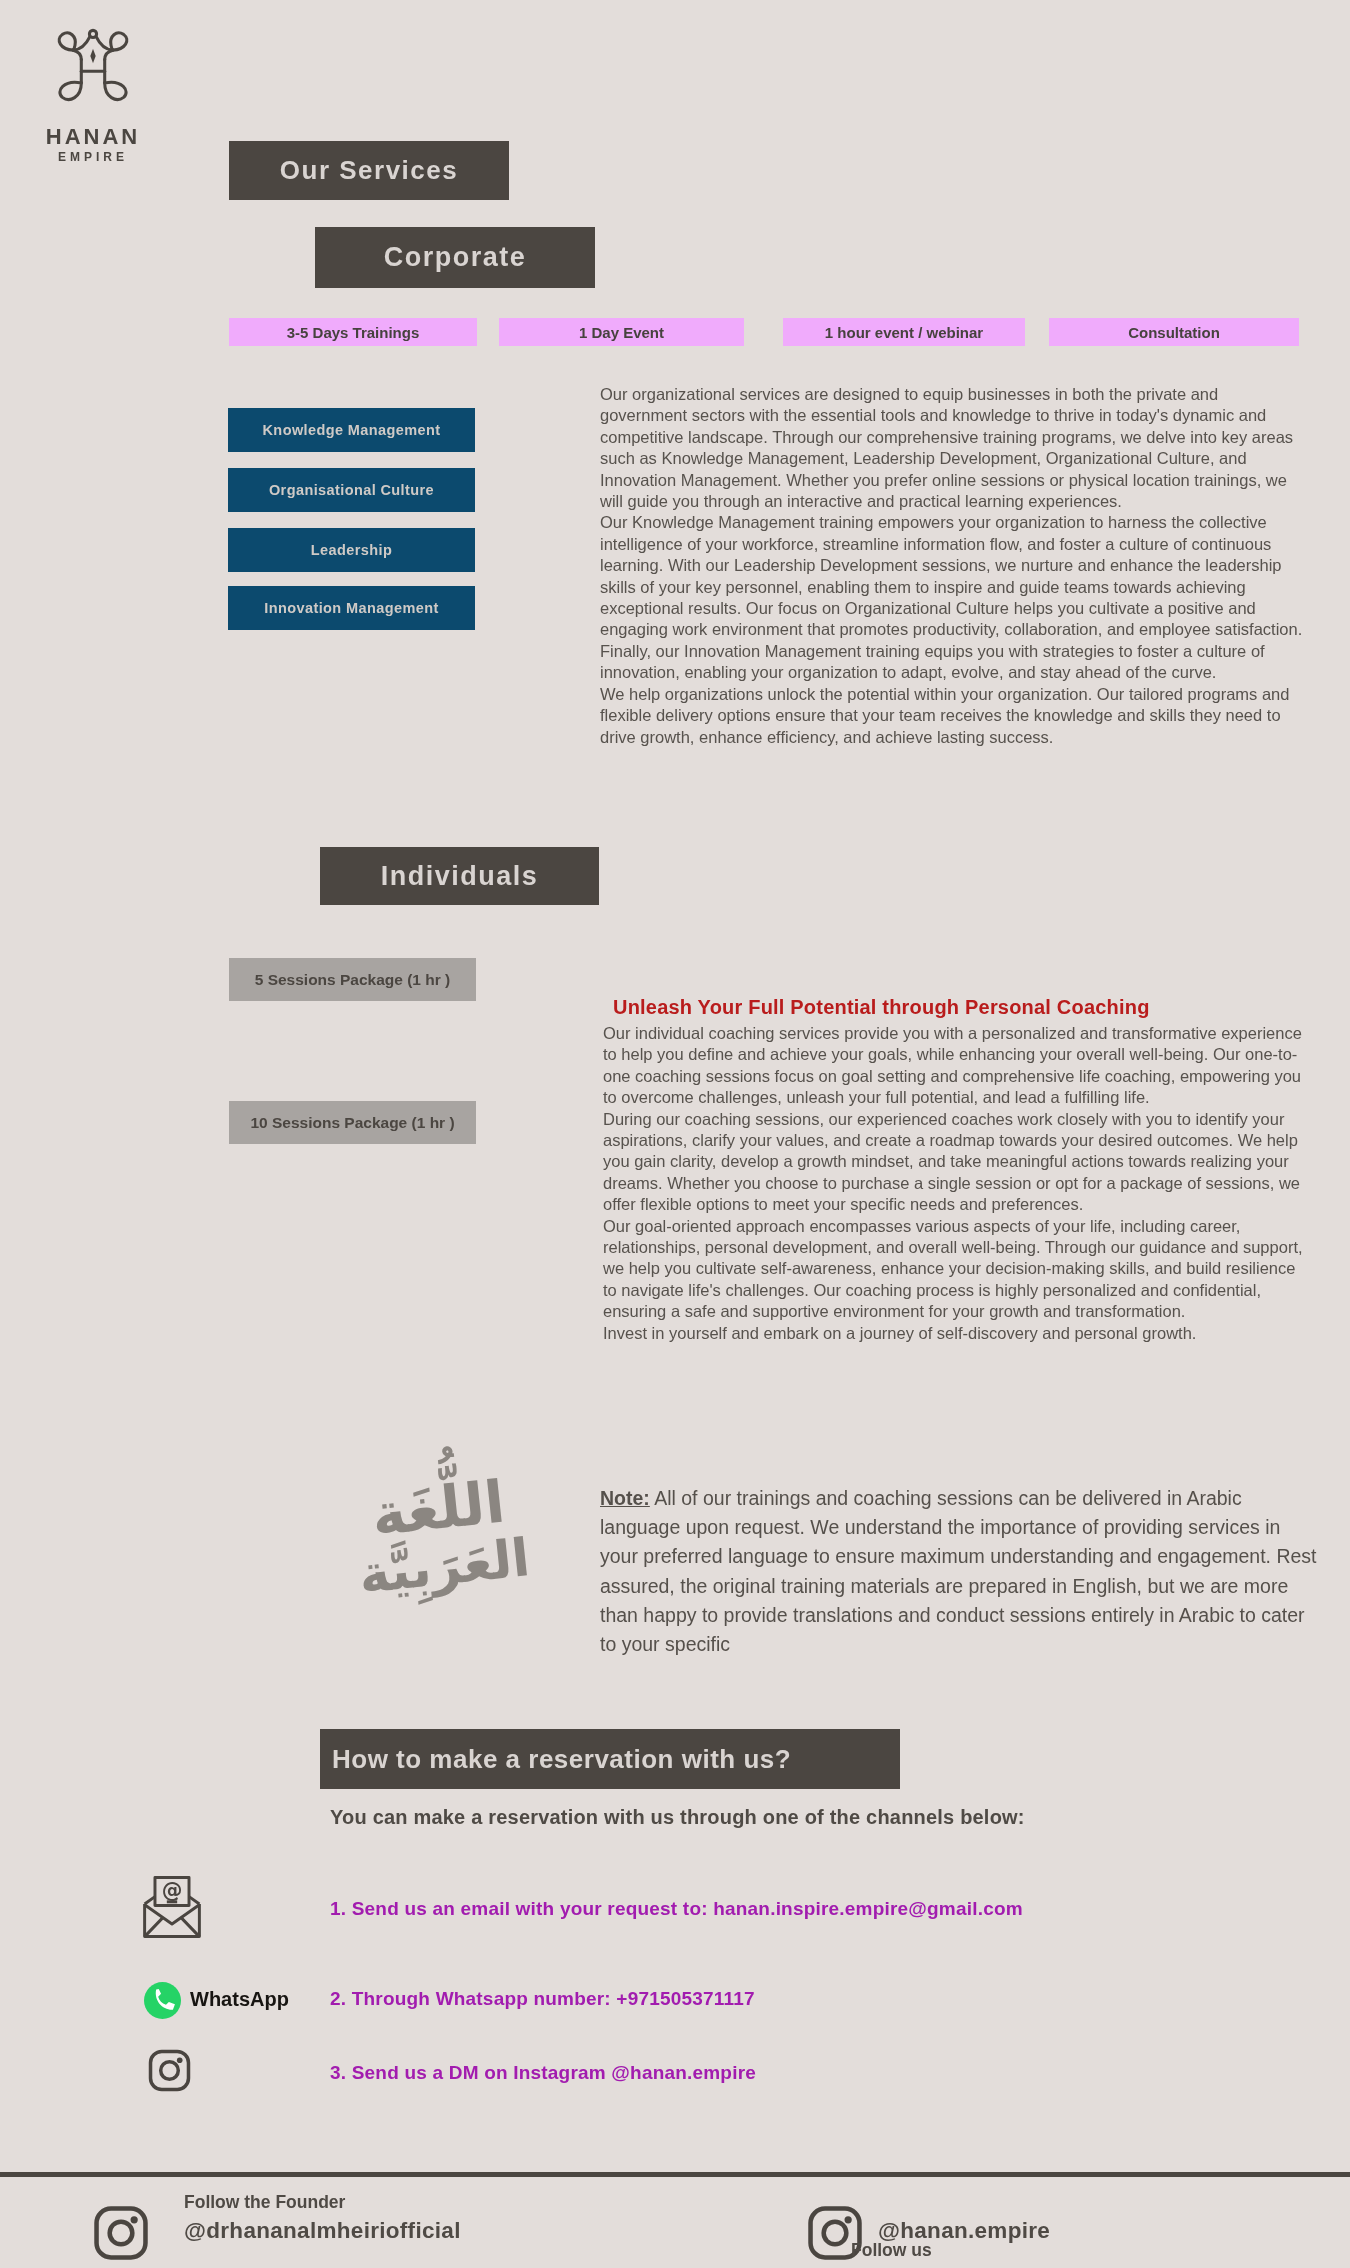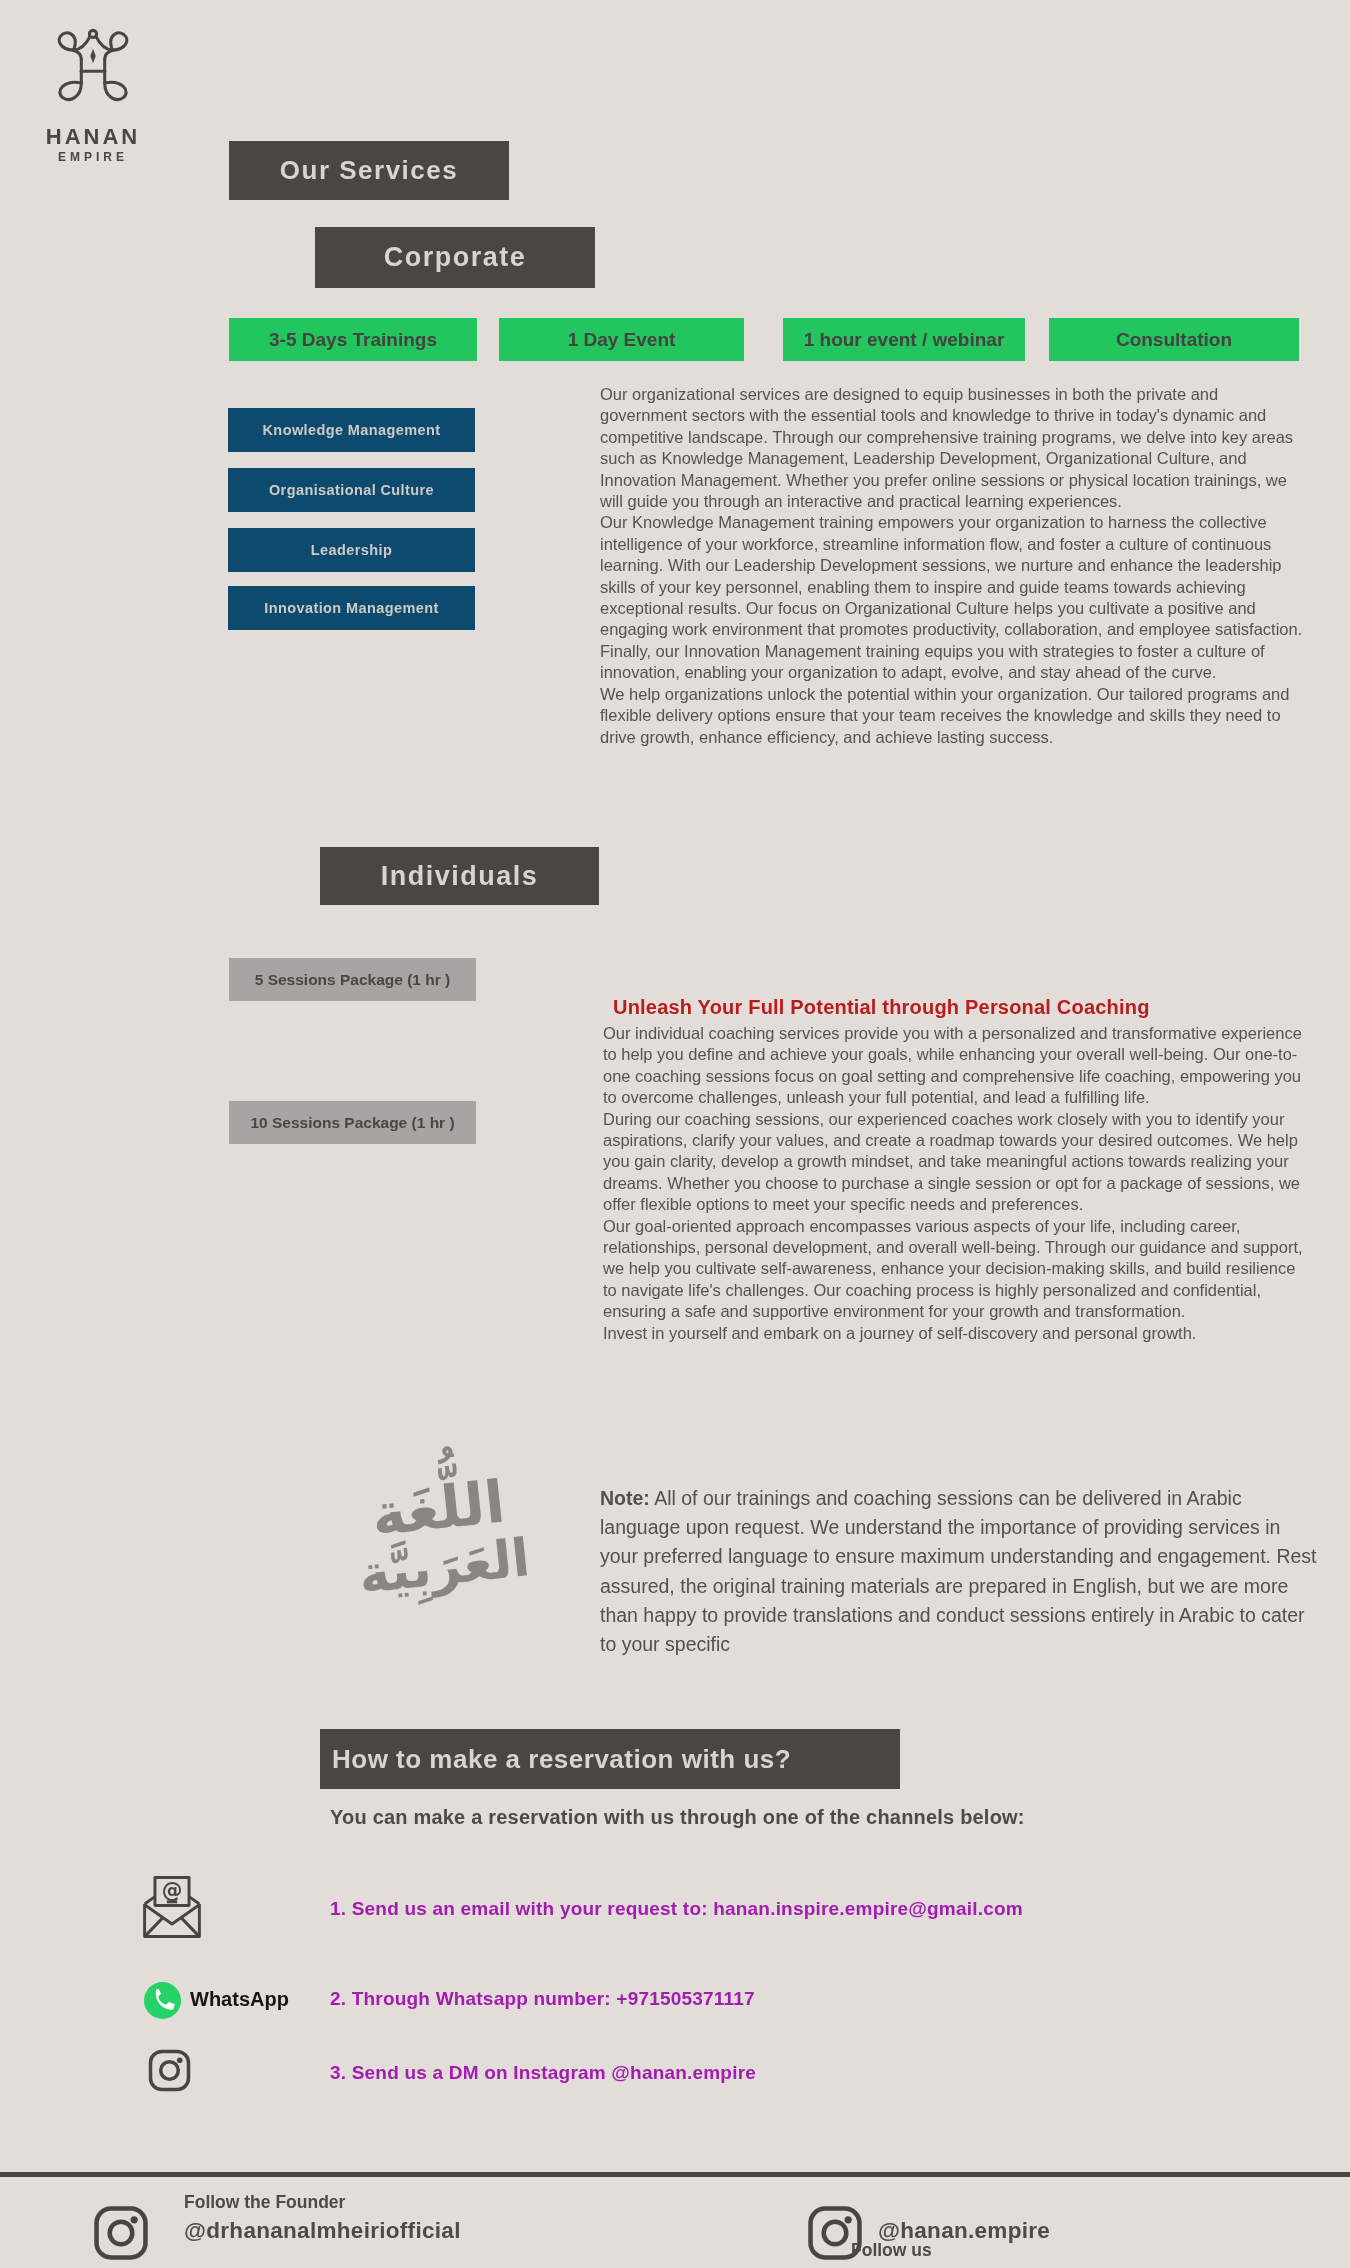--- a/index.html
+++ b/index.html
@@ -26,23 +26,23 @@
   
   .darkbar { background: #4b4641; color: #d9d4d1; display: flex; align-items: center;
              justify-content: center; font-weight: bold; letter-spacing: 1.5px; }
   .bar-our-services { left: 229px; top: 141px; width: 280px; height: 59px; font-size: 26px; }
   .bar-corporate    { left: 315px; top: 227px; width: 280px; height: 61px; font-size: 27px; }
   .bar-individuals  { left: 320px; top: 847px; width: 279px; height: 58px; font-size: 27px; }
   .bar-reservation  { left: 320px; top: 1729px; width: 580px; height: 60px; font-size: 26px;
                       justify-content: flex-start; padding-left: 12px; letter-spacing: 0.5px; }
 
   
-  .tab { position: absolute; top: 318px; height: 43px; background: #22c55e; color: #46423e;
+  .tab { position: absolute; top: 318px; height: 28px; background: #f0abfc; color: #46423e;
          display: flex; align-items: center; justify-content: center;
-         font-size: 19px; font-weight: bold; cursor: pointer; }
+         font-size: 15px; font-weight: bold; cursor: pointer; }
   .tab1 { left: 229px;  width: 248px; }
   .tab2 { left: 499px;  width: 245px; }
   .tab3 { left: 783px;  width: 242px; }
   .tab4 { left: 1049px; width: 250px; }
 
   
   .topic { position: absolute; left: 228px; width: 247px; height: 44px; background: #0c4a6e;
            color: #cfcac6; display: flex; align-items: center; justify-content: center;
            font-size: 14.5px; font-weight: bold; letter-spacing: 0.4px; cursor: pointer; }
 
@@ -61,21 +61,21 @@
   
   .arabic { left: 320px; top: 1478px; width: 250px; height: 190px; text-align: center;
             color: #8b8681; font-family: "DejaVu Sans", sans-serif;
             transform: rotate(-6deg); line-height: 1.05; }
   .arabic .l1 { font-size: 58px; font-weight: bold; }
   .arabic .l2 { font-size: 52px; font-weight: bold; }
 
   
   .note { left: 600px; top: 1484px; width: 720px; font-size: 19.5px; line-height: 29.2px;
           color: #55504b; }
-  .note .note-label { font-weight: bold; }
+  .note .note-label { font-weight: bold; text-decoration: underline; }
 
   
   .intro { left: 330px; top: 1806px; width: 900px; font-size: 20px; font-weight: bold;
            color: #4f4a45; letter-spacing: 0.2px; }
   .chan-text { font-size: 19px; font-weight: bold; color: #a21caf; letter-spacing: 0.2px; }
   .email-icon { left: 135px; top: 1870px; width: 74px; height: 74px; }
   .email-text { left: 330px; top: 1898px; width: 920px; }
   .wa-icon   { left: 144px; top: 1982px; width: 37px; height: 37px; }
   .wa-label  { left: 190px; top: 1988px; font-size: 20px; font-weight: bold; color: #181512; }
   .wa-text   { left: 330px; top: 1988px; width: 900px; }

